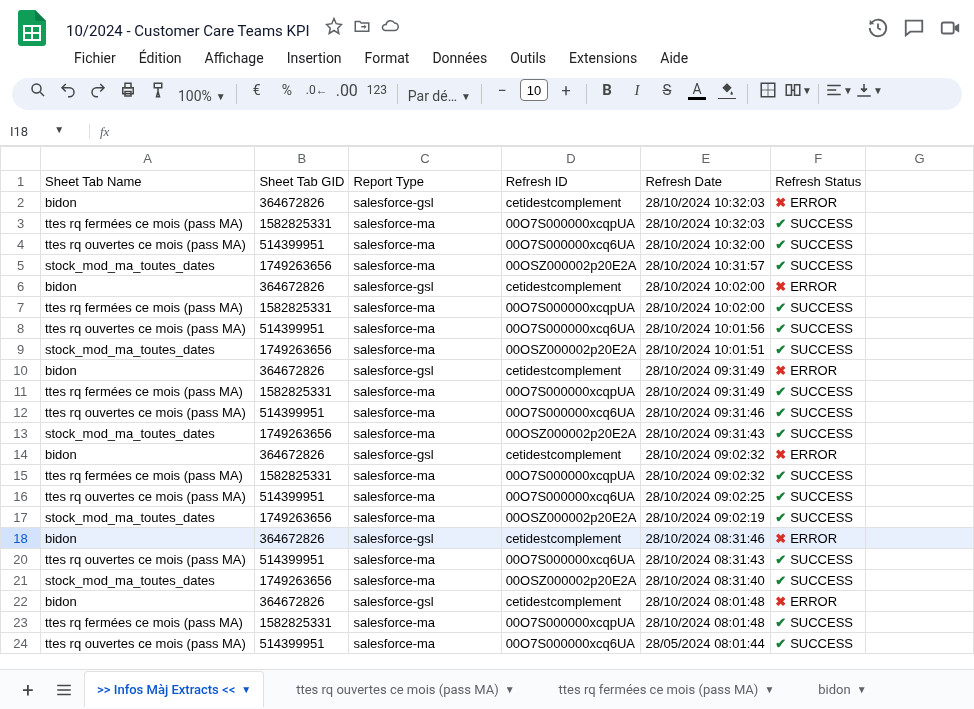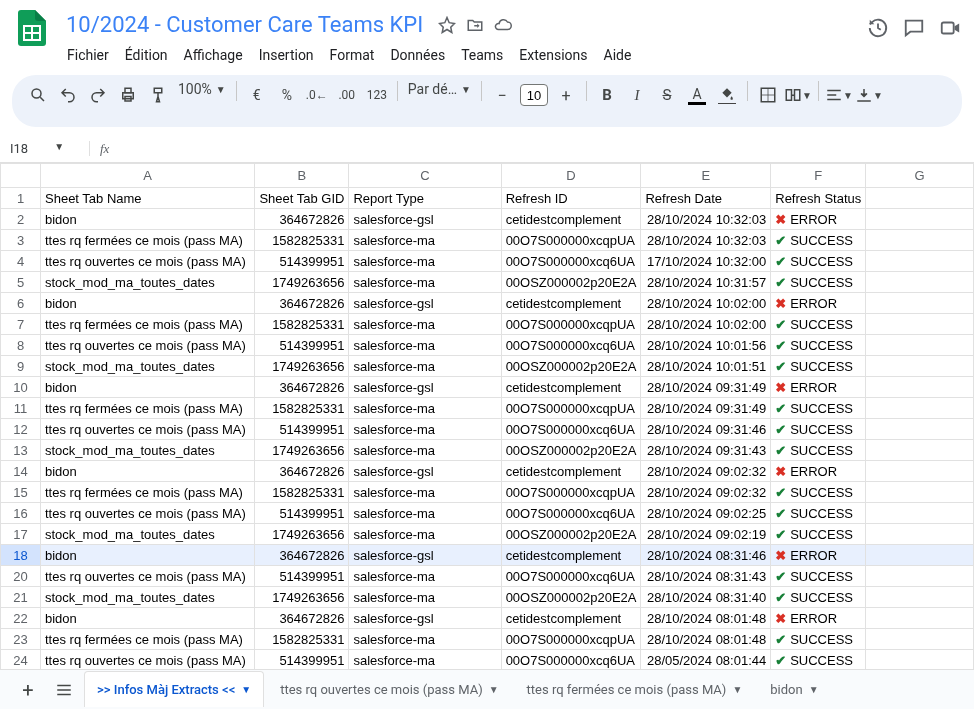--- a/index.html
+++ b/index.html
@@ -1,46 +1,46 @@
 <!DOCTYPE html>
 <html><head>
 <meta charset="utf-8">
 <style>
 * { margin: 0; padding: 0; box-sizing: border-box; }
 body { font-family: 'Google Sans', Roboto, Arial, sans-serif; font-size: 13px; color: #202124; background: #fff; overflow: hidden; width: 974px; height: 709px; }
 .header { display: flex; align-items: flex-start; padding: 8px 12px 0 12px; gap: 8px; }
 .logo { width: 40px; height: 40px; display: flex; align-items: center; justify-content: center; }
 .title-area { flex: 1; }
 .title-row { display: flex; align-items: center; gap: 8px; padding: 2px 0; }
-.doc-title { font-size: 22px; color: #3b82f6; padding: 2px 6px; }
+.doc-title { font-size: 15px; color: #0f172a; padding: 2px 6px; margin-top: 10px; }
 .title-icon { width: 20px; height: 20px; display: flex; align-items: center; justify-content: center; color: #5f6368; fill: #5f6368; }
 .menu-bar { display: flex; gap: 2px; padding: 2px 0; }
-.menu-item { padding: 4px 7px; font-size: 14px; color: #202124; cursor: pointer; border-radius: 4px; }
+.menu-item { padding: 4px 7px; font-size: 14px; color: #202124; cursor: pointer; border-radius: 4px; margin-left: 7px; }
 .header-right { display: flex; align-items: center; gap: 12px; padding-top: 8px; }
 .hdr-icon { width: 24px; height: 24px; display: flex; align-items: center; justify-content: center; color: #5f6368; fill: #5f6368; }
-.toolbar { display: flex; align-items: flex-start; padding: 6px 12px; gap: 2px; margin: 6px 12px 0 12px; background: #edf2fa; border-radius: 24px; height: 52px; }
+.toolbar { display: flex; align-items: flex-end; padding: 6px 12px; gap: 2px; margin: 6px 12px 0 12px; background: #edf2fa; border-radius: 24px; height: 32px; }
 .tb-btn { width: 28px; height: 28px; display: flex; align-items: center; justify-content: center; color: #444746; fill: #444746; border-radius: 4px; cursor: pointer; }
 .tb-sep { width: 1px; height: 20px; background: #c7c7c7; margin: 0 4px; }
 .zoom { display: flex; align-items: center; padding: 0 4px; font-size: 14px; color: #444746; gap: 4px; }
 .dropdown-arrow { font-size: 10px; color: #444746; }
 .font-num { display: flex; align-items: center; gap: 4px; }
 .font-input { width: 28px; height: 22px; border: 1px solid #747775; border-radius: 4px; text-align: center; font-size: 13px; }
 .color-btn { display: flex; flex-direction: column; align-items: center; width: 28px; }
 .color-bar { width: 18px; height: 3px; }
 .formula-bar { display: flex; align-items: center; border-bottom: 1px solid #e0e0e0; height: 28px; margin-top: 8px; }
 .cell-ref { width: 90px; padding: 0 10px; font-size: 13px; color: #3c4043; border-right: 1px solid #e0e0e0; display: flex; align-items: flex-start; gap: 26px; }
 .fx { padding: 0 10px; font-style: italic; color: #5f6368; font-family: serif; }
 .grid-wrap { overflow: auto; position: relative; }
 table { border-collapse: collapse; table-layout: fixed; }
 th, td { border: 1px solid #e1e1e1; font-size: 13px; font-family: Arial, sans-serif; white-space: nowrap; overflow: hidden; text-overflow: clip; }
 .col-hdr { background: #fff; color: #5f6368; text-align: center; font-weight: normal; height: 24px; position: sticky; top: 0; }
 .row-hdr { background: #fff; color: #5f6368; text-align: center; font-weight: normal; width: 40px; min-width: 40px; position: sticky; left: 0; }
 .corner { width: 40px; min-width: 40px; background: #fff; position: sticky; left: 0; top: 0; z-index: 2; }
 td.cell { padding: 2px 4px; height: 21px; color: #000; }
-td.num { text-align: right; }
+td.num { }
 .row-selected td { background: #e8f0fe; }
 .row-selected .row-hdr { background: #d3e3fd; color: #0b57d0; }
 .status-err::before { content: "✖"; color: #d93025; font-weight: bold; margin-right: 4px; }
 .status-ok::before { content: "✔"; color: #188038; font-weight: bold; margin-right: 4px; }
 .sheet-tabs { position: absolute; bottom: 0; left: 0; right: 0; display: flex; align-items: center; height: 40px; border-top: 1px solid #e0e0e0; background: #f9fbfd; padding: 0 40px 0 12px; gap: 4px; }
 .tab-icon { width: 32px; height: 32px; display: flex; align-items: center; justify-content: center; color: #444746; cursor: pointer; border-radius: 4px; }
 .sheet-tab { display: flex; align-items: center; padding: 0 12px; height: 36px; font-size: 13px; color: #5f6368; cursor: pointer; border-radius: 4px 4px 0 0; gap: 6px; }
 .sheet-tab.active { background: #fff; color: #0b57d0; font-weight: 500; border-top: 1px solid #e0e0e0; border-left: 1px solid #e0e0e0; border-right: 1px solid #e0e0e0; margin-top: -1px; }
 .tab-dd { font-size: 10px; color: #5f6368; }
 .active .tab-dd { color: #0b57d0; }
@@ -78,21 +78,21 @@
           </svg>
         </span>
     </div>
     <div class="menu-bar" id="menu-bar">
         <span class="menu-item">Fichier</span>
         <span class="menu-item">Édition</span>
         <span class="menu-item">Affichage</span>
         <span class="menu-item">Insertion</span>
         <span class="menu-item">Format</span>
         <span class="menu-item">Données</span>
-        <span class="menu-item">Teams</span>
+        <span class="menu-item">Outils</span>
         <span class="menu-item">Extensions</span>
         <span class="menu-item">Aide</span>
       </div>
   </div>
   <div class="header-right">
     <span class="hdr-icon">
         <svg width="22" height="22" viewBox="0 0 24 24">
           <path fill="none" stroke="currentColor" stroke-width="2" d="M12 7v5l3 2M3 12a9 9 0 1 0 2.6-6.4L3 8"></path>
           <path fill="currentColor" d="M3 3v5h5z"></path>
         </svg>
@@ -141,21 +141,21 @@
       </svg>
     </span>
   <span class="zoom">
       <span>100%</span>
       <span class="dropdown-arrow">▼</span>
     </span>
   <span class="tb-sep"></span>
   <span class="tb-btn" style="font-size:14px">€</span>
   <span class="tb-btn" style="font-size:14px">%</span>
   <span class="tb-btn" style="font-size:12px">.0←</span>
-  <span class="tb-btn" style="font-size:12px">.00</span>
+  <span class="tb-btn" style="font-size:16px">.00</span>
   <span class="tb-btn" style="font-size:12px">123</span>
   <span class="tb-sep"></span>
   <span class="zoom">
       <span>Par dé…</span>
       <span class="dropdown-arrow">▼</span>
     </span>
   <span class="tb-sep"></span>
   <span class="font-num">
     <span class="tb-btn" style="font-size:16px">−</span>
     <input class="font-input" value="10" style="">
@@ -260,21 +260,21 @@
           <td class="cell num">28/10/2024 10:32:03</td>
           <td class="cell status-ok">SUCCESS</td>
           <td class="cell"></td>
         </tr>
         <tr>
           <th class="row-hdr">4</th>
           <td class="cell">ttes rq ouvertes ce mois (pass MA)</td>
           <td class="cell num">514399951</td>
           <td class="cell">salesforce-ma</td>
           <td class="cell">00O7S000000xcq6UA</td>
-          <td class="cell num">17/10/2024 10:32:00</td>
+          <td class="cell num">28/10/2024 10:32:00</td>
           <td class="cell status-ok">SUCCESS</td>
           <td class="cell"></td>
         </tr>
         <tr>
           <th class="row-hdr">5</th>
           <td class="cell">stock_mod_ma_toutes_dates</td>
           <td class="cell num">1749263656</td>
           <td class="cell">salesforce-ma</td>
           <td class="cell">00OSZ000002p20E2A</td>
           <td class="cell num">28/10/2024 10:31:57</td>
@@ -467,21 +467,21 @@
 
 <div class="sheet-tabs">
   <span class="tab-icon" style="font-size:20px">+</span>
   <span class="tab-icon">
       <svg width="18" height="18" viewBox="0 0 24 24">
         <line x1="3" y1="6" x2="21" y2="6" stroke="currentColor" stroke-width="2"></line>
         <line x1="3" y1="12" x2="21" y2="12" stroke="currentColor" stroke-width="2"></line>
         <line x1="3" y1="18" x2="21" y2="18" stroke="currentColor" stroke-width="2"></line>
       </svg>
     </span>
-  <div id="tabs-container" style="display:flex;gap:4px;align-items:center">
+  <div id="tabs-container" style="display:flex;gap:20px;align-items:center">
       <div class="sheet-tab active">
         <span>&gt;&gt; Infos Màj Extracts &lt;&lt;</span>
         <span class="tab-dd">▼</span>
       </div>
       <div class="sheet-tab">
         <span>ttes rq ouvertes ce mois (pass MA)</span>
         <span class="tab-dd">▼</span>
       </div>
       <div class="sheet-tab">
         <span>ttes rq fermées ce mois (pass MA)</span>

